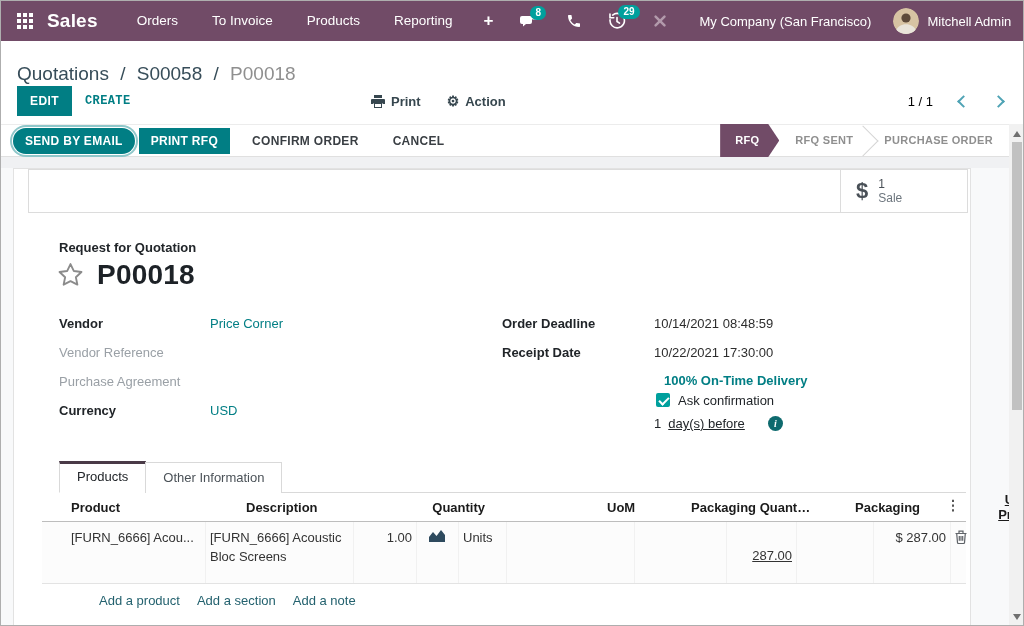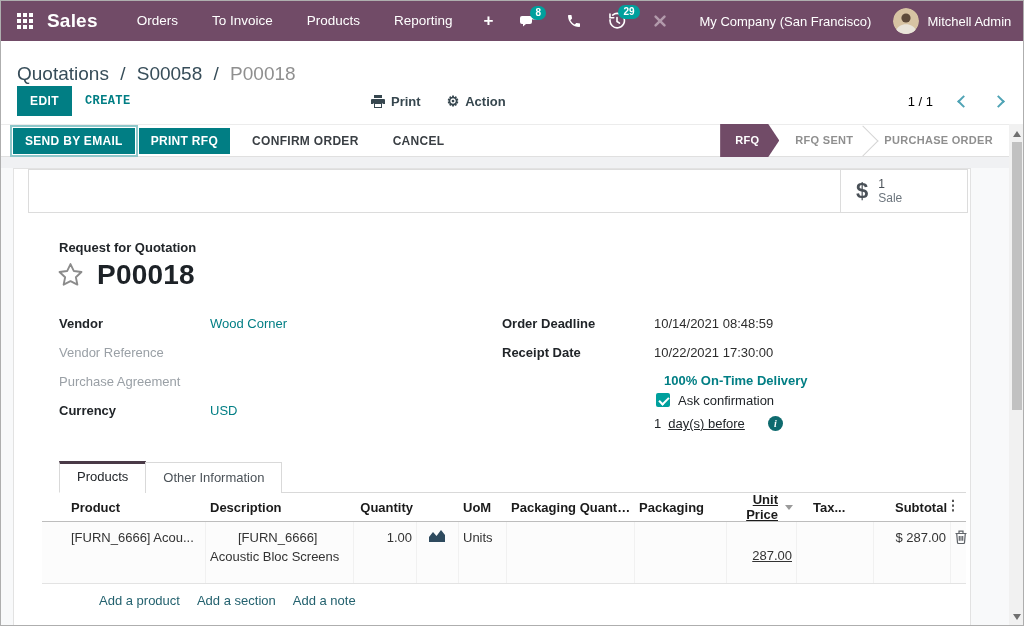--- a/index.html
+++ b/index.html
@@ -64,21 +64,21 @@
   
   .statusbar {
     height:33px; background:#fff; border-top:1px solid #ececec; border-bottom:1px solid #e0e0e0;
     display:flex; align-items:center; padding-left:12px;
   }
   .sb-btn {
     border:none; font-family:inherit; font-size:12px; font-weight:bold; letter-spacing:.3px;
     cursor:pointer; padding:6px 12px;
   }
   .sb-btn.teal { background:#017E84; color:#fff; }
-  .sb-btn.focused { box-shadow:0 0 0 1px #fff, 0 0 0 3px #8fc7ca; margin-right:4px; }
+  .sb-btn.focused { box-shadow:0 0 0 1px #fff, 0 0 0 3px #8fc7ca; margin-right:4px;border-radius:13px; }
   .sb-btn.plain { background:none; color:#3a3f44; margin-left:10px; }
   .stages { margin-left:auto; display:flex; align-items:center; height:33px; }
   .stage {
     font-size:11px; font-weight:bold; color:#8f8f8f; letter-spacing:.3px;
     padding:0 16px; line-height:33px; cursor:pointer; white-space:nowrap;
   }
   .stage.active {
     background:#714B67; color:#fff; padding:0 20px 0 15px;
     clip-path:polygon(0 0, calc(100% - 11px) 0, 100% 50%, calc(100% - 11px) 100%, 0 100%);
   }
@@ -147,37 +147,37 @@
   .tab {
     font-size:13px; padding:7px 17px 8px; border:1px solid #d9d9d9; border-bottom:none;
     background:#fff; cursor:pointer; margin-bottom:-1px; color:#4b5258;
   }
   .tab.active { border-top:3px solid #4a3a47; padding-top:5px; color:#212529; border-bottom:1px solid #fff; }
   .tab + .tab { margin-left:-1px; }
 
   
   .o-table { margin:0 4px 0 28px; position:relative; }
   .thead { display:flex; height:29px; align-items:center; border-bottom:1px solid #bdbdbd;
-           font-size:13px; font-weight:bold; color:#1b1b1b; }
+           font-size:13px; font-weight:bold; color:#1b1b1b;gap:36px; }
   .trow { display:flex; border-bottom:1px solid #e3e3e3; background:#fcfcfc; min-height:62px;
           font-size:13px; color:#333; cursor:pointer; }
   .td, .th { padding:0 4px; }
   .trow .td { padding-top:6px; line-height:19px; border-right:1px solid #f1f1f1; }
   .c1 { width:164px; flex:none; padding-left:29px !important; }
   .c2 { width:148px; flex:none; }
   .c3 { width:63px;  flex:none; text-align:right; }
   .c4 { width:42px;  flex:none; padding-left:12px !important; }
   .c5 { width:48px;  flex:none; }
   .c6 { width:128px; flex:none; white-space:nowrap; overflow:hidden; text-overflow:ellipsis; }
   .c7 { width:92px;  flex:none; }
   .c8 { width:70px;  flex:none; text-align:right; display:flex; justify-content:flex-end; align-items:center;text-decoration:underline; }
   .c9 { width:77px;  flex:none; padding-left:16px !important; white-space:nowrap; overflow:hidden; text-overflow:ellipsis; }
   .c10{ width:77px;  flex:none; text-align:right; }
   .c11{ width:30px;  flex:none; padding-top:8px !important; border-right:none !important; }
-  .desc-wrap { width:106px;margin-left:28px; }
+  .desc-wrap { width:106px; }
   .sort-caret { width:0; height:0; border-left:4px solid transparent; border-right:4px solid transparent;
                 border-top:5px solid #9a9a9a; display:inline-block; margin-left:7px; }
   .kebab { position:absolute; right:6px; top:5px; font-size:14px; font-weight:bold; color:#555;
            cursor:pointer; letter-spacing:0; line-height:1; }
   .num-right { display:block; width:100%; text-align:right; }
 
   
   .add-links { margin:0 0 0 28px; padding:9px 0 0 29px; display:flex; gap:17px; }
   .add-link { font-size:13px; color:#23616e; cursor:pointer; }
 
@@ -327,21 +327,21 @@
               <path d="M12 2.6l2.9 6 6.5.8-4.8 4.5 1.3 6.4L12 17.2l-5.9 3.1 1.3-6.4L2.6 9.4l6.5-.8z" fill="none" stroke="#8b8b8b" stroke-width="1.6" stroke-linejoin="round"></path>
             </svg>
           </span>
           <span class="sheet-title">P00018</span>
         </div>
 
         <div class="fgrid">
           <div class="fcol-left">
             <div class="frow">
               <span class="flabel">Vendor</span>
-              <span class="fvalue link">Wood Corner</span>
+              <span class="fvalue link">Price Corner</span>
             </div>
             <div class="frow">
               <span class="flabel muted">Vendor Reference</span>
               <span class="fvalue"></span>
             </div>
             <div class="frow">
               <span class="flabel muted">Purchase Agreement</span>
               <span class="fvalue"></span>
             </div>
             <div class="frow">

